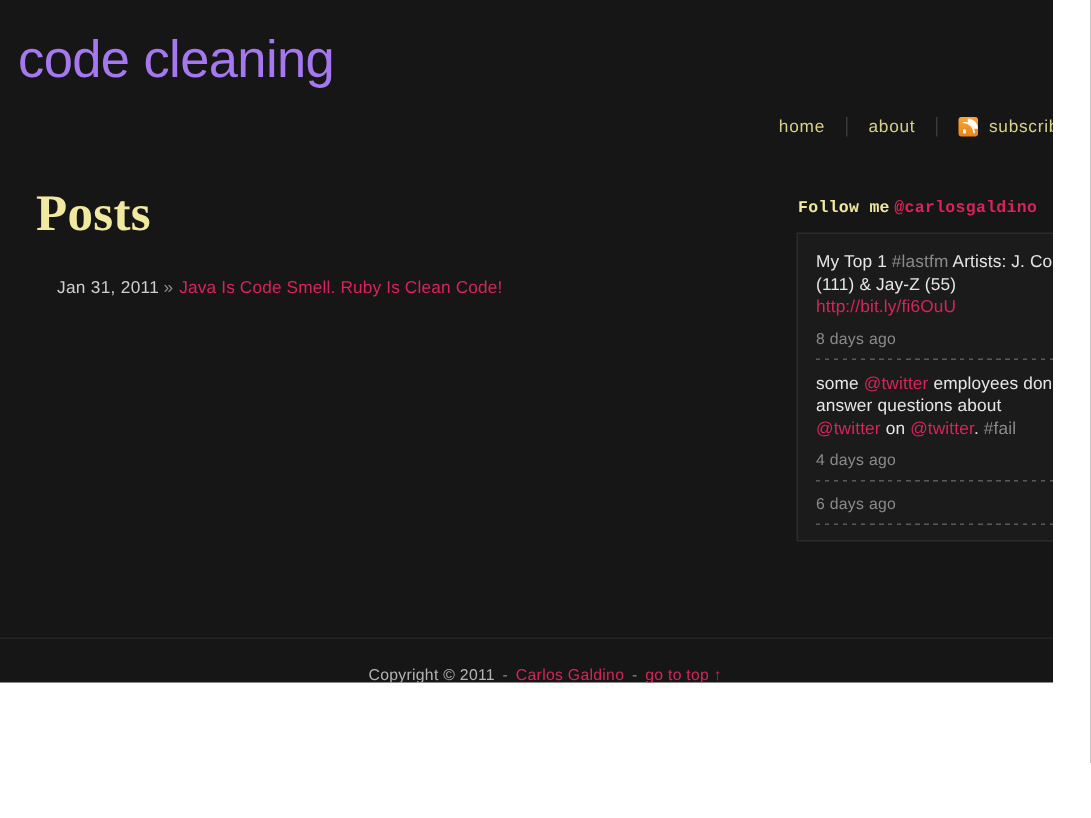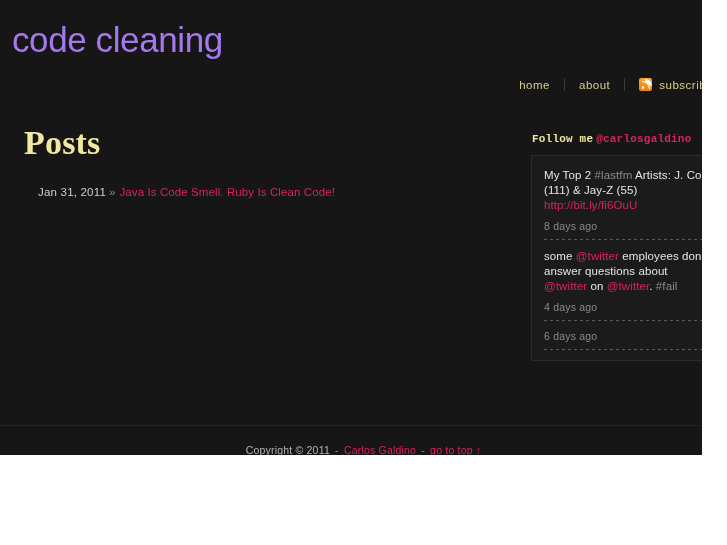--- a/index.html
+++ b/index.html
@@ -247,21 +247,21 @@
       <div id="post-list">
           <div class="post-row"><span class="post-date">Jan 31, 2011</span><span class="post-arrow">»</span><a class="post-link" href="#">Java Is Code Smell. Ruby Is Clean Code!</a></div>
         </div>
     </div>
 
     <div id="twitter-col">
       <div id="follow-line">
         <span id="follow-label">Follow me</span><a href="#" id="follow-handle">@carlosgaldino</a>
       </div>
       <div id="tweet-box">
-          <div class="tweet"><span>My Top 2 </span><span class="tag">#lastfm</span><span> Artists: J. Cole (111) &amp; Jay-Z (55) </span><a href="#">http://bit.ly/fi6OuU</a></div>
+          <div class="tweet"><span>My Top 1 </span><span class="tag">#lastfm</span><span> Artists: J. Cole (111) &amp; Jay-Z (55) </span><a href="#">http://bit.ly/fi6OuU</a></div>
           <div class="tweet-time">8 days ago</div>
           <div class="tweet-sep"></div>
           <div class="tweet"><span>some </span><a href="#">@twitter</a><span> employees don't answer questions about </span><a href="#">@twitter</a><span> on </span><a href="#">@twitter</a><span>. </span><span class="tag">#fail</span></div>
           <div class="tweet-time">4 days ago</div>
           <div class="tweet-sep"></div>
           <div class="tweet-time">6 days ago</div>
           <div class="tweet-sep last"></div>
         </div>
     </div>
 

